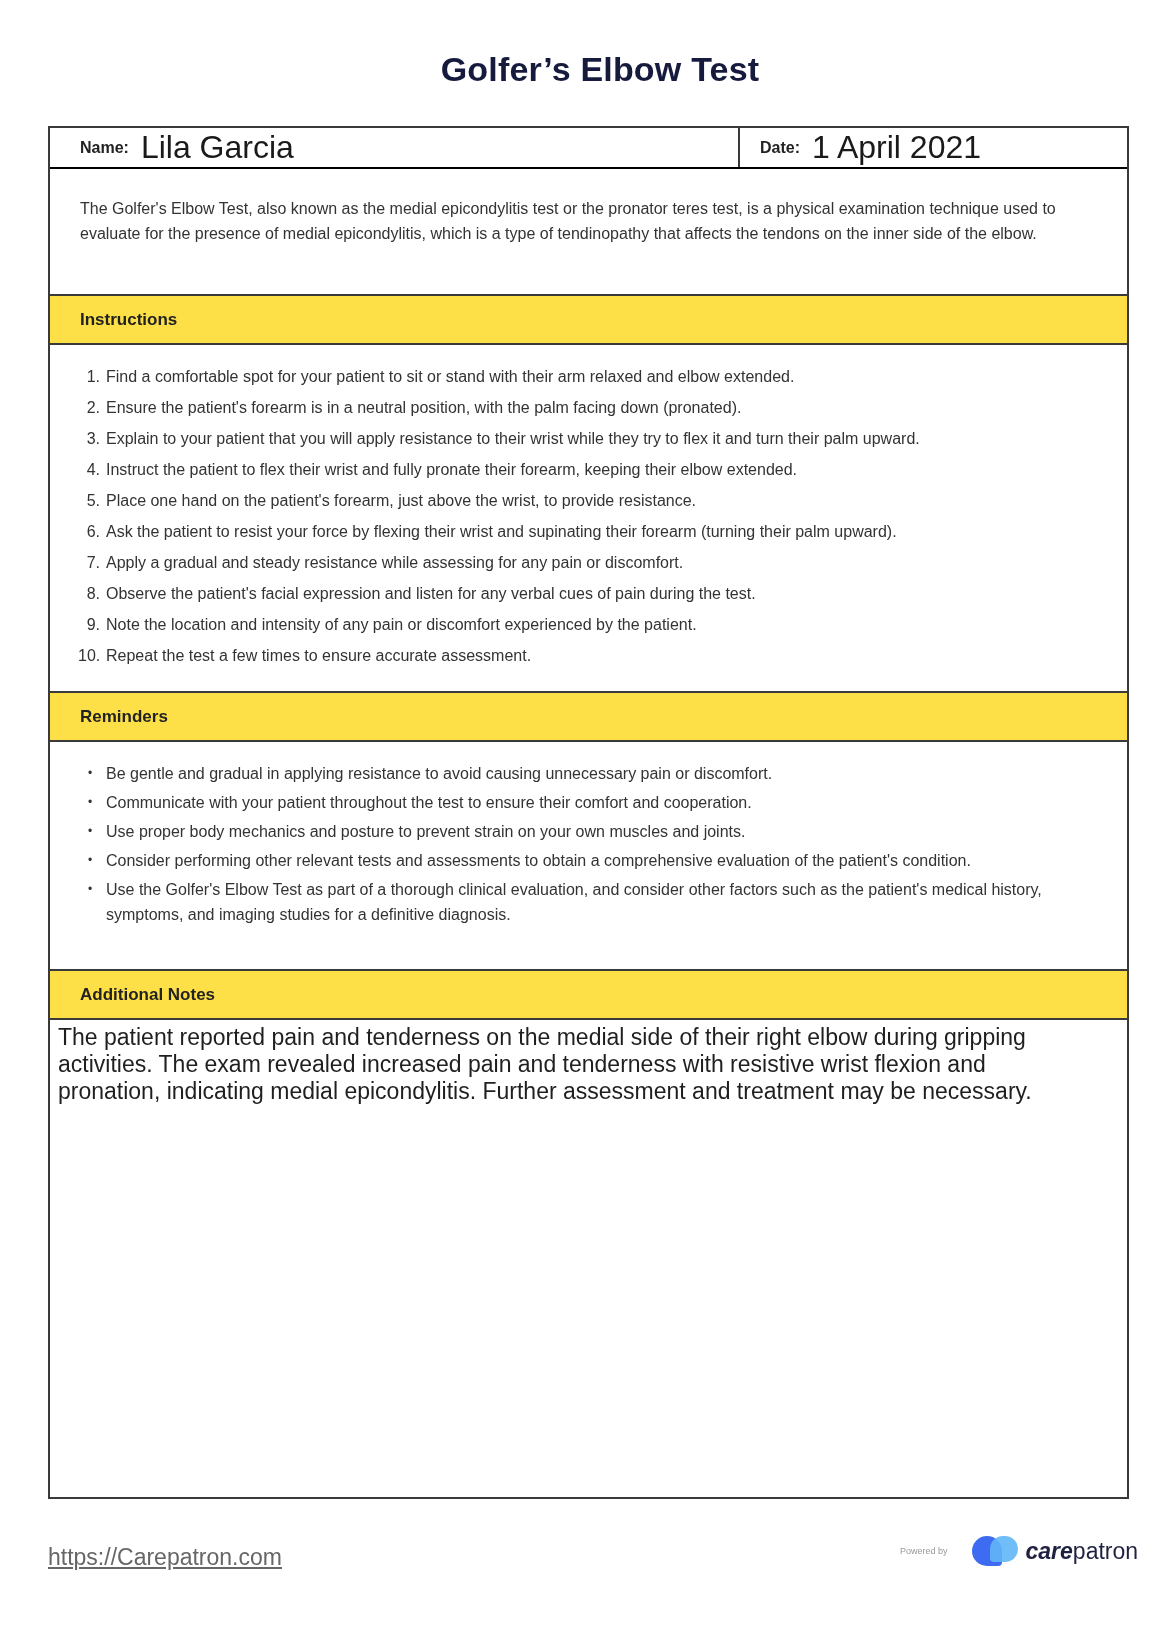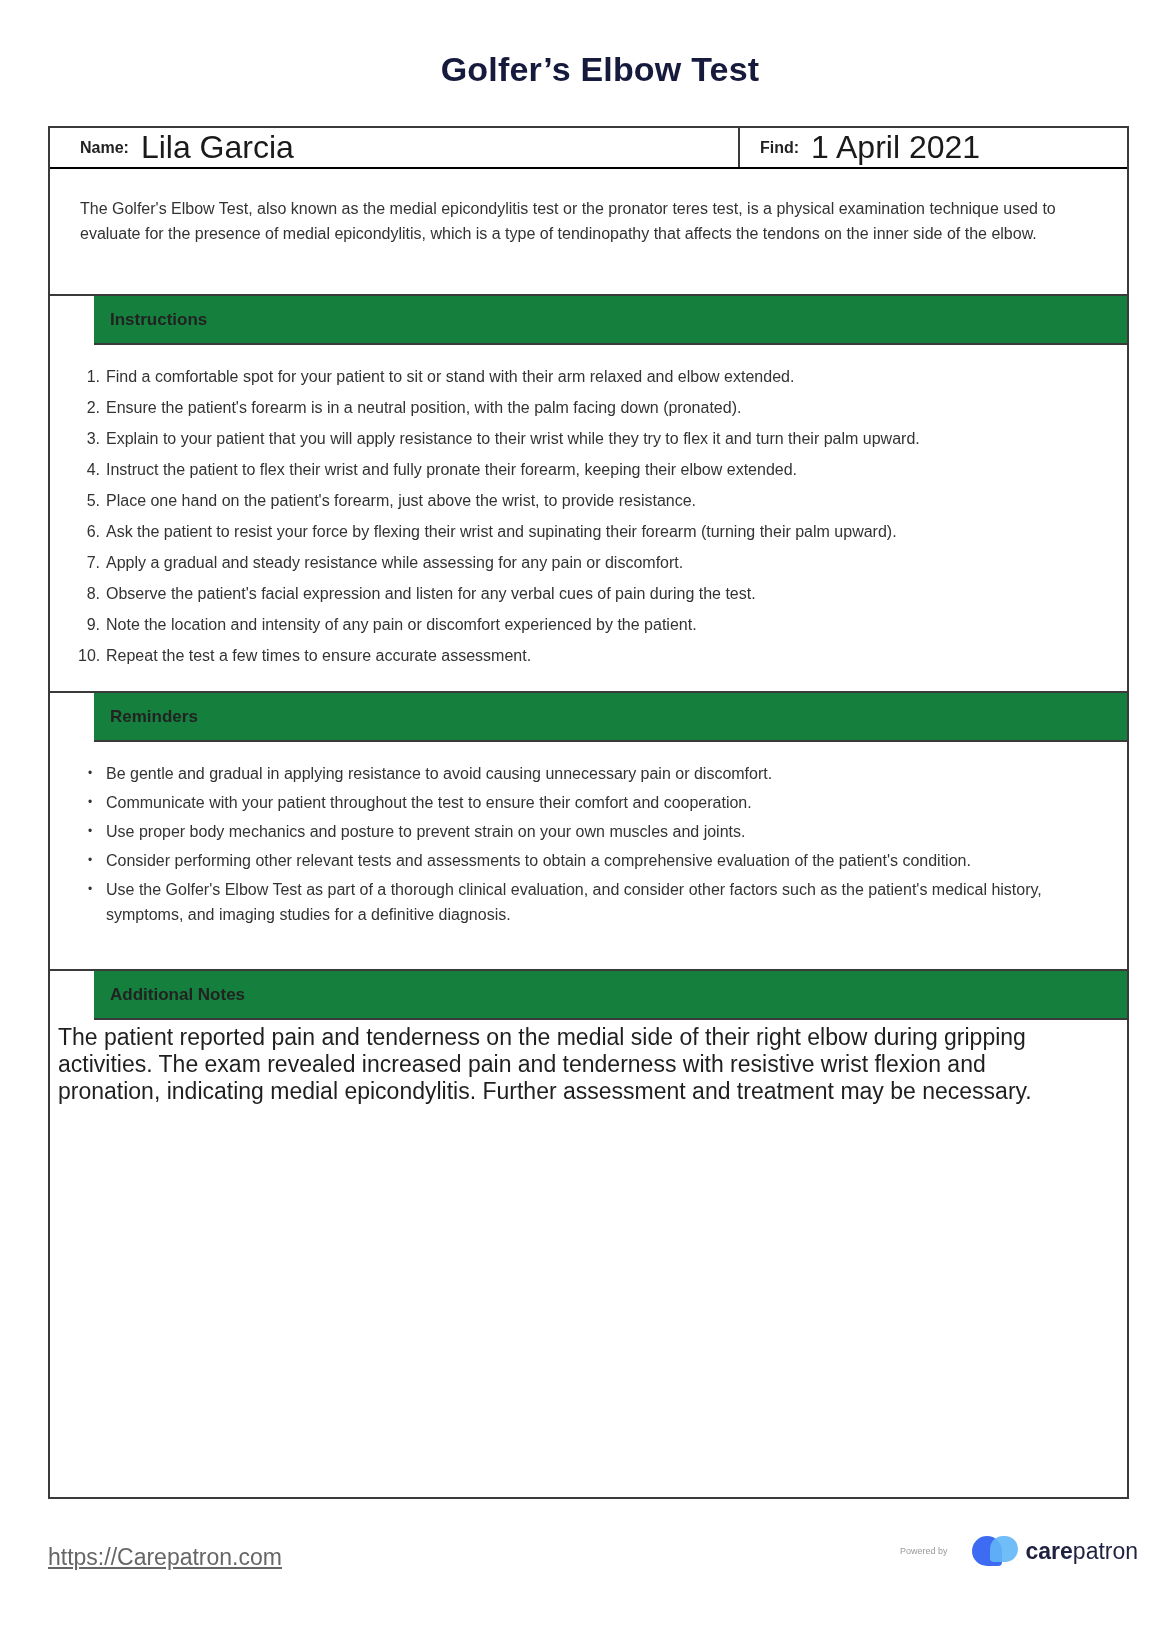--- a/index.html
+++ b/index.html
@@ -24,23 +24,23 @@
     .field-label { font-size: 16px; font-weight: bold; color: #222; margin-right: 12px; }
     .field-value { font-size: 32px; color: #1a1a1a; }
 
     .intro {
       height: 127px; border-bottom: 2px solid #3a3a3a;
       padding: 27px 40px 0 30px;
       font-size: 16px; line-height: 25px; color: #333;
     }
 
     .section-head {
-      height: 49px; background: #15803d; border-bottom: 2px solid #3a3a3a;
-      display: flex; align-items: center; padding-left: 16px;
-      font-size: 17px; font-weight: bold; color: #222; margin-left: 44px;
+      height: 49px; background: #fde047; border-bottom: 2px solid #3a3a3a;
+      display: flex; align-items: center; padding-left: 30px;
+      font-size: 17px; font-weight: bold; color: #222;
     }
 
     .instructions { height: 348px; border-bottom: 2px solid #3a3a3a; padding: 16px 0 0 28px; }
     .instructions ol { list-style: none; }
     .instructions li { font-size: 16px; line-height: 31px; color: #333; display: flex; }
     .instructions .num { width: 28px; text-align: right; padding-right: 6px; flex-shrink: 0; }
 
     .reminders { height: 229px; border-bottom: 2px solid #3a3a3a; padding: 19px 60px 0 38px; }
     .reminders ul { list-style: none; }
     .reminders li { font-size: 16px; line-height: 25px; color: #333; display: flex; margin-bottom: 4px; }
@@ -51,35 +51,35 @@
     .footer-link {
       position: absolute; left: 48px; top: 1544px;
       font-size: 23px; color: #666; text-decoration: underline;
     }
     .brand { position: absolute; left: 900px; top: 1534px; display: flex; align-items: center; }
     .powered { font-size: 9px; color: #999; margin-right: 24px; }
     .logo-mark { position: relative; width: 48px; height: 34px; margin-right: 6px; }
     .logo-mark .b1 { position: absolute; left: 0; top: 2px; width: 30px; height: 30px; background: #3d6cf2; border-radius: 15px 15px 4px 15px; }
     .logo-mark .b2 { position: absolute; left: 18px; top: 2px; width: 28px; height: 26px; background: #62b6f7; border-radius: 14px 14px 14px 4px; opacity: 0.9; }
     .brand-name { font-size: 23px; color: #1e2140; }
-    .brand-name b { font-weight: bold; }
+    .brand-name b { font-weight: bold; font-style: italic; }
   </style>
 </head>
 <body>
 
 <div class="title">Golfer’s Elbow Test</div>
 
 <div class="form">
   <div class="row-head">
     <div class="cell-name">
       <span class="field-label">Name:</span>
       <span class="field-value">Lila Garcia</span>
     </div>
     <div class="cell-date">
-      <span class="field-label">Find:</span>
+      <span class="field-label">Date:</span>
       <span class="field-value">1 April 2021</span>
     </div>
   </div>
 
   <div class="intro">The Golfer's Elbow Test, also known as the medial epicondylitis test or the pronator teres test, is a physical examination technique used to evaluate for the presence of medial epicondylitis, which is a type of tendinopathy that affects the tendons on the inner side of the elbow.</div>
 
   <div class="section-head">Instructions</div>
   <div class="instructions">
     <ol>
       <li>

